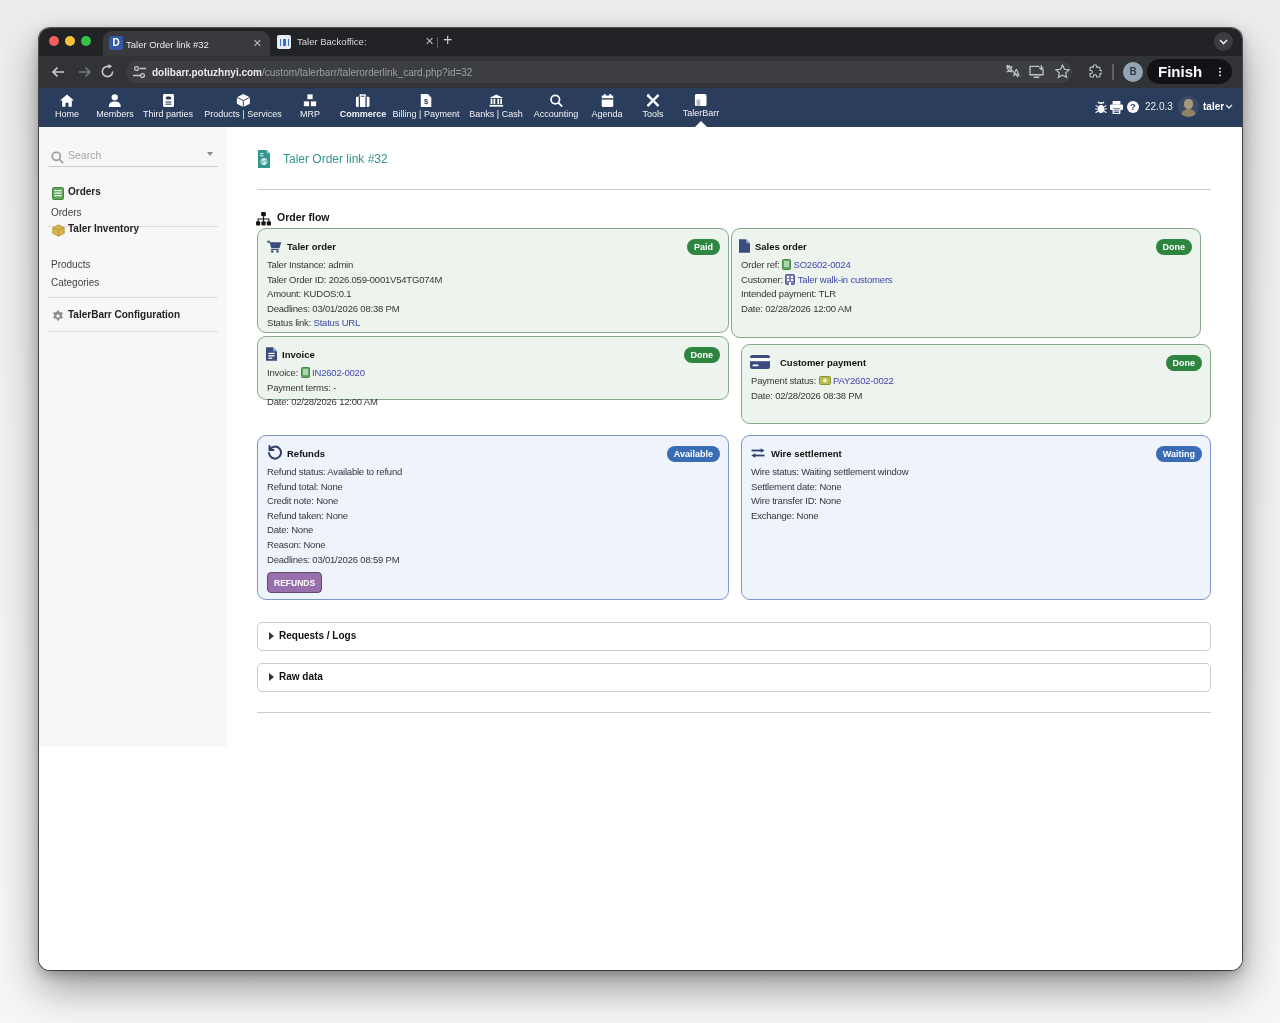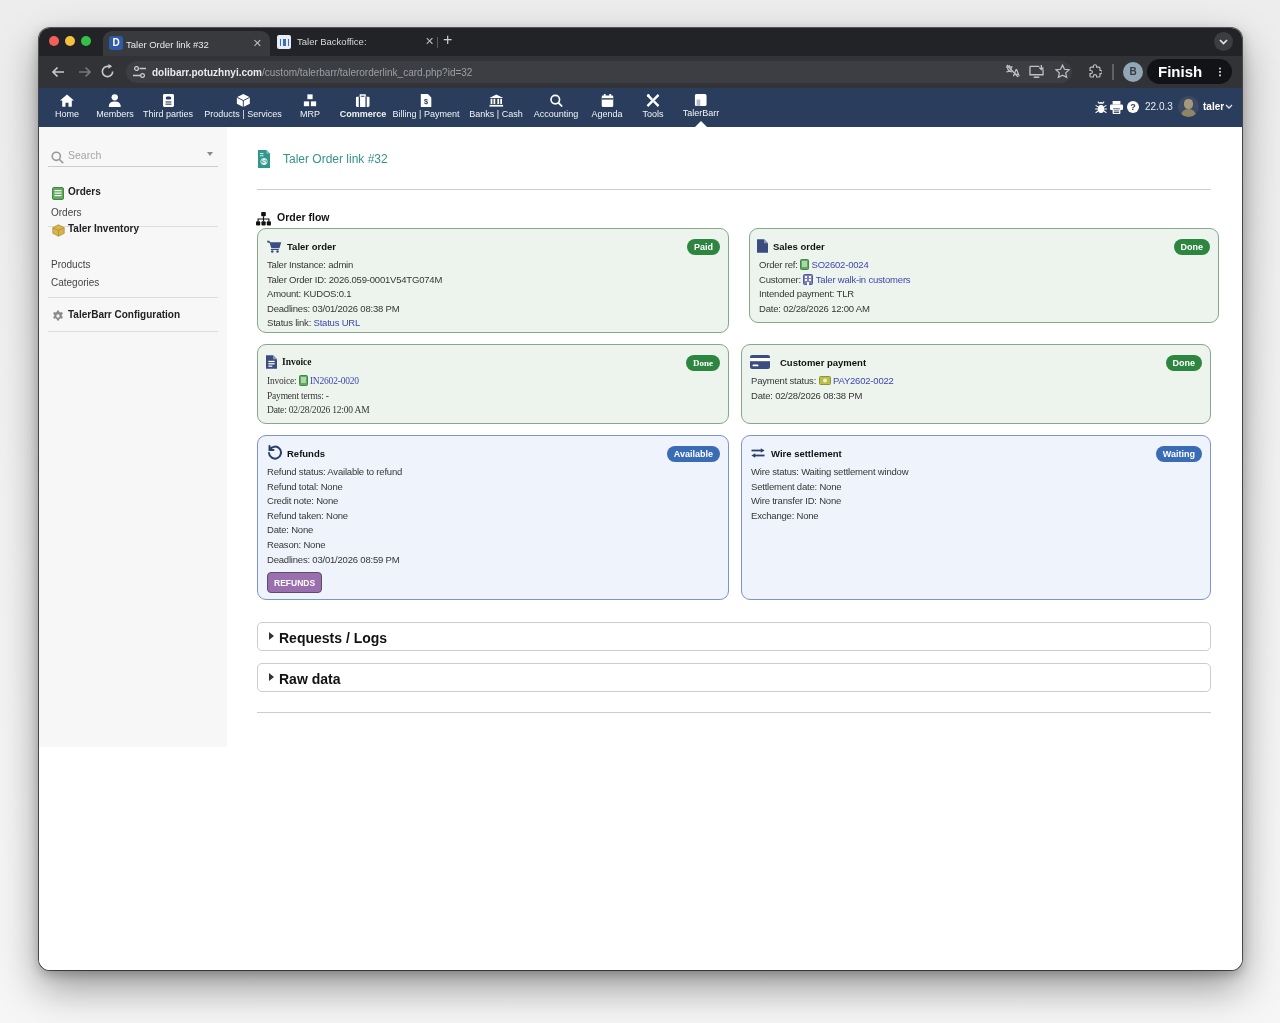--- a/index.html
+++ b/index.html
@@ -74,21 +74,21 @@
 .chead .cic { position:absolute; left:0; top:0; }
 .chead .ct { position:absolute; left:20px; top:3px; font-size:9.5px; font-weight:bold; color:#111; white-space:nowrap; }
 .badge { position:absolute; right:8px; top:10px; height:16px; border-radius:8px; color:#fff; font-size:9px; font-weight:bold; line-height:16px; padding:0 7px; }
 .badge.green { background:#2e8540; }
 .badge.blue { background:#3a6cb5; }
 .cbody { position:absolute; left:9px; top:29px; font-size:9.5px; color:#363636; line-height:14.6px; white-space:nowrap; letter-spacing:-0.2px; }
 .cbody a { color:#3f47ad; text-decoration:none; }
 .refbtn { position:absolute; left:9px; bottom:6px; background:#9a6fae; border:1px solid #5e4b68; color:#fff; font-size:8.5px; font-weight:bold; border-radius:4px; padding:4.5px 6px; }
 .acc { position:absolute; left:30px; width:954px; height:29px; border:1px solid #ccc; border-radius:5px; background:#fff; }
 .acc .tri { position:absolute; left:11px; top:9px; width:0; height:0; border-top:4.5px solid transparent; border-bottom:4.5px solid transparent; border-left:5.5px solid #333; }
-.acc .at { position:absolute; left:21px; top:7px; font-size:14px; font-weight:bold; color:#111; }
+.acc .at { position:absolute; left:21px; top:7px; font-size:10px; font-weight:bold; color:#111; }
 .hr2 { position:absolute; left:30px; top:585px; width:954px; height:1px; background:#ccc; }
 </style>
 </head>
 <body>
 <div class="window">
 
   <div class="tabs">
     <div class="dot r"></div>
       <div class="dot y"></div>
       <div class="dot g"></div>
@@ -353,21 +353,21 @@
           </div>
           <div class="badge green">Paid</div>
           <div class="cbody">
             Taler Instance: admin<br>
             Taler Order ID: 2026.059-0001V54TG074M<br>
             Amount: KUDOS:0.1<br>
             Deadlines: 03/01/2026 08:38 PM<br>
             Status link: <a href="#">Status URL</a>
           </div>
         </div>
-        <div class="card" style="left:492px; top:0; width:470px; height:95px;">
+        <div class="card" style="left:474px; top:0; width:470px; height:110px;">
           <div class="chead">
             <svg class="cic" width="11" height="14" viewBox="0 0 14 17" style="left:-2px;top:1px;">
                 <path d="M0 0 h9 l5 5 v12 h-14 z" fill="#3b4c7e"></path>
                 <path d="M9 0 l5 5 h-5 z" fill="#8f9cc0"></path>
               </svg>
             <div class="ct" style="left:14px;">Sales order</div>
           </div>
           <div class="badge green">Done</div>
           <div class="cbody">
             Order ref: <svg width="9" height="11" viewBox="0 0 9 11" style="vertical-align:-2px;">
@@ -382,21 +382,21 @@
                 <rect x="6" y="2" width="2" height="2" fill="#fff"></rect>
                 <rect x="2" y="5" width="2" height="2" fill="#fff"></rect>
                 <rect x="6" y="5" width="2" height="2" fill="#fff"></rect>
                 <rect x="4" y="8" width="2" height="3" fill="#fff"></rect>
               </svg> <a href="#">Taler walk-in customers</a><br>
             Intended payment: TLR<br>
             Date: 02/28/2026 12:00 AM
           </div>
         </div>
 
-        <div class="card" style="left:0; top:116px; width:472px; height:80px;font-family:Liberation Serif, serif;">
+        <div class="card" style="left:0; top:108px; width:472px; height:64px;">
           <div class="chead">
             <svg class="cic" width="11" height="14" viewBox="0 0 14 17" style="left:-1px;top:1px;">
                 <path d="M0 0 h9 l5 5 v12 h-14 z" fill="#3b4c7e"></path>
                 <path d="M9 0 l5 5 h-5 z" fill="#8f9cc0"></path>
                 <rect x="3" y="7" width="8" height="1.6" fill="#fff"></rect>
                 <rect x="3" y="10" width="8" height="1.6" fill="#fff"></rect>
                 <rect x="3" y="13" width="5" height="1.6" fill="#fff"></rect>
               </svg>
             <div class="ct" style="left:15px;">Invoice</div>
           </div>

